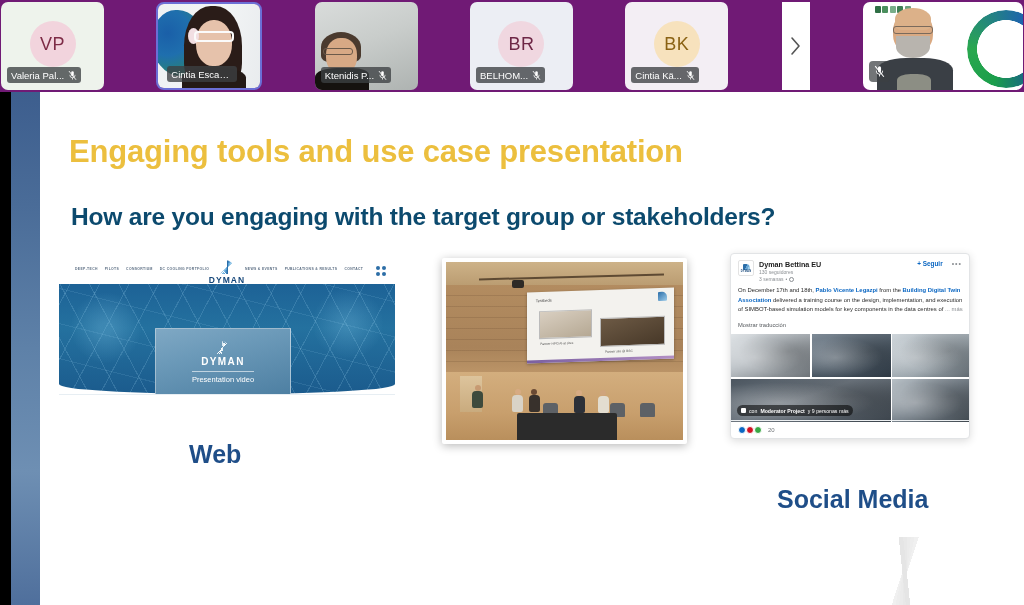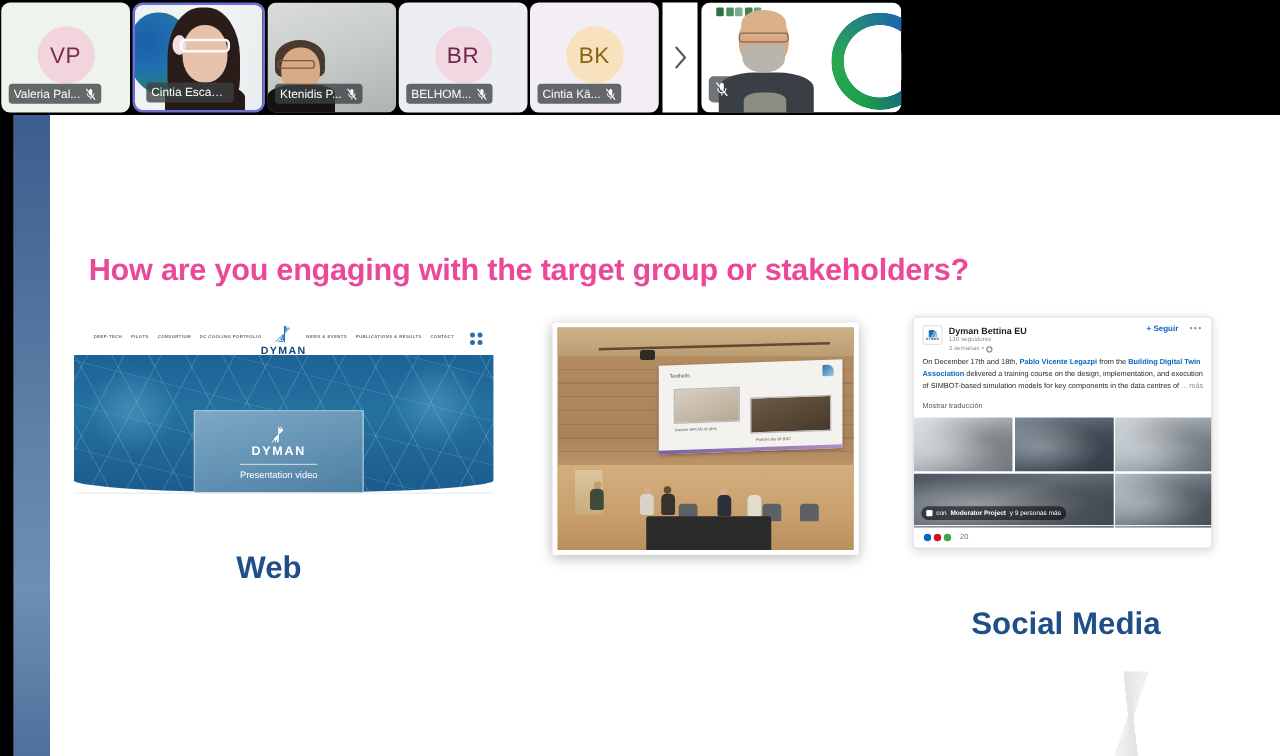--- a/index.html
+++ b/index.html
@@ -6,22 +6,23 @@
   html,body { width:1024px; height:605px; overflow:hidden; }
   body {
     font-family:"Liberation Sans", sans-serif;
     background:#ffffff;
     position:relative;
   }
 
   
   #filmstrip{
     position:absolute; left:0; top:0; width:1024px; height:92px;
-    background:#000000; display:flex; align-items:flex-start;
+    background:#701a75; display:flex; align-items:flex-start;
     overflow:hidden;
+    justify-content:space-between;
   }
   .tile{
     position:relative; width:103px; height:88px; margin:2px 1px 0 1px;
     border-radius:7px; overflow:hidden; flex:0 0 auto;
     display:flex; align-items:center; justify-content:center;
   }
   .tile.active{ width:106px; border:2px solid #6b6fd6; border-radius:8px; }
   .avatar{
     width:46px; height:46px; border-radius:50%;
     display:flex; align-items:center; justify-content:center;
@@ -116,21 +117,21 @@
   }
   .slide{ position:absolute; left:40px; top:0; width:984px; height:513px; background:#fff; overflow:hidden; }
 
   .slide-title{
     position:absolute; left:29px; top:42px;
     font-size:31px; font-weight:700; color:#ecbf3e;
     letter-spacing:-.2px; white-space:nowrap;
   }
   .slide-subtitle{
     position:absolute; left:31px; top:111px;
-    font-size:24.5px; font-weight:700; color:#ec4899;
+    font-size:24.5px; font-weight:700; color:#0c4a6e;
     letter-spacing:-.2px; white-space:nowrap;
   }
 
   .caption{ position:absolute; font-weight:700; color:#1f4e88; white-space:nowrap; }
   #cap-web{ left:149px; top:348px; font-size:25px; }
   #cap-conf{ left:353px; top:378px; font-size:25px; }
   #cap-social{ left:737px; top:393px; font-size:25px; }
 
   
   #web-shot{
@@ -417,20 +418,21 @@
     </div>
   </div>
 </div>
 
 <div id="slide-area">
   <div class="blackstrip"></div>
   <div class="bluebar"></div>
 
   <div class="slide">
 
+    <div class="slide-title">Engaging tools and use case presentation</div>
     <div class="slide-subtitle">How are you engaging with the target group or stakeholders?</div>
 
     <div id="web-shot">
       <div class="web-nav">
         <div class="web-nav-left">
           <span>DEEP-TECH</span>
           <span>PILOTS</span>
           <span>CONSORTIUM</span>
           <span>DC COOLING PORTFOLIO</span>
         </div>

